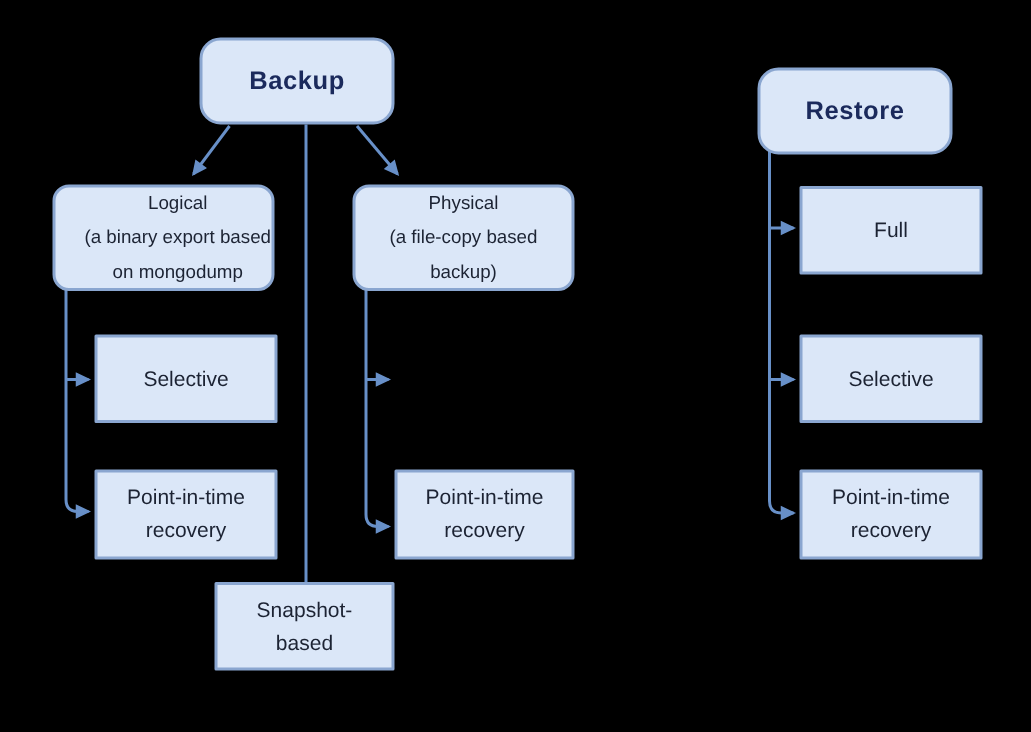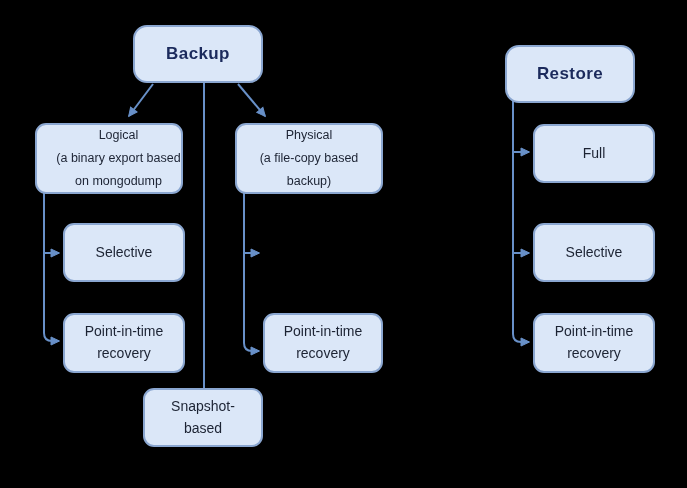--- a/index.html
+++ b/index.html
@@ -33,21 +33,21 @@
     color: var(--node-text, #1c2333);
   }
   .node.header {
     border-radius: 14px;
     font-size: 17px;
     font-weight: 600;
     letter-spacing: 0.4px;
     color: var(--title-text, #1b2a5c);
   }
   .node.child {
-    border-radius: 11px;
+    border-radius: 1px;
     font-size: 14px;
     font-weight: 500;
     line-height: 1.55;
   }
   .node.desc {
     border-radius: 11px;
     font-size: 12.5px;
     font-weight: 500;
     line-height: 1.82;
   }

